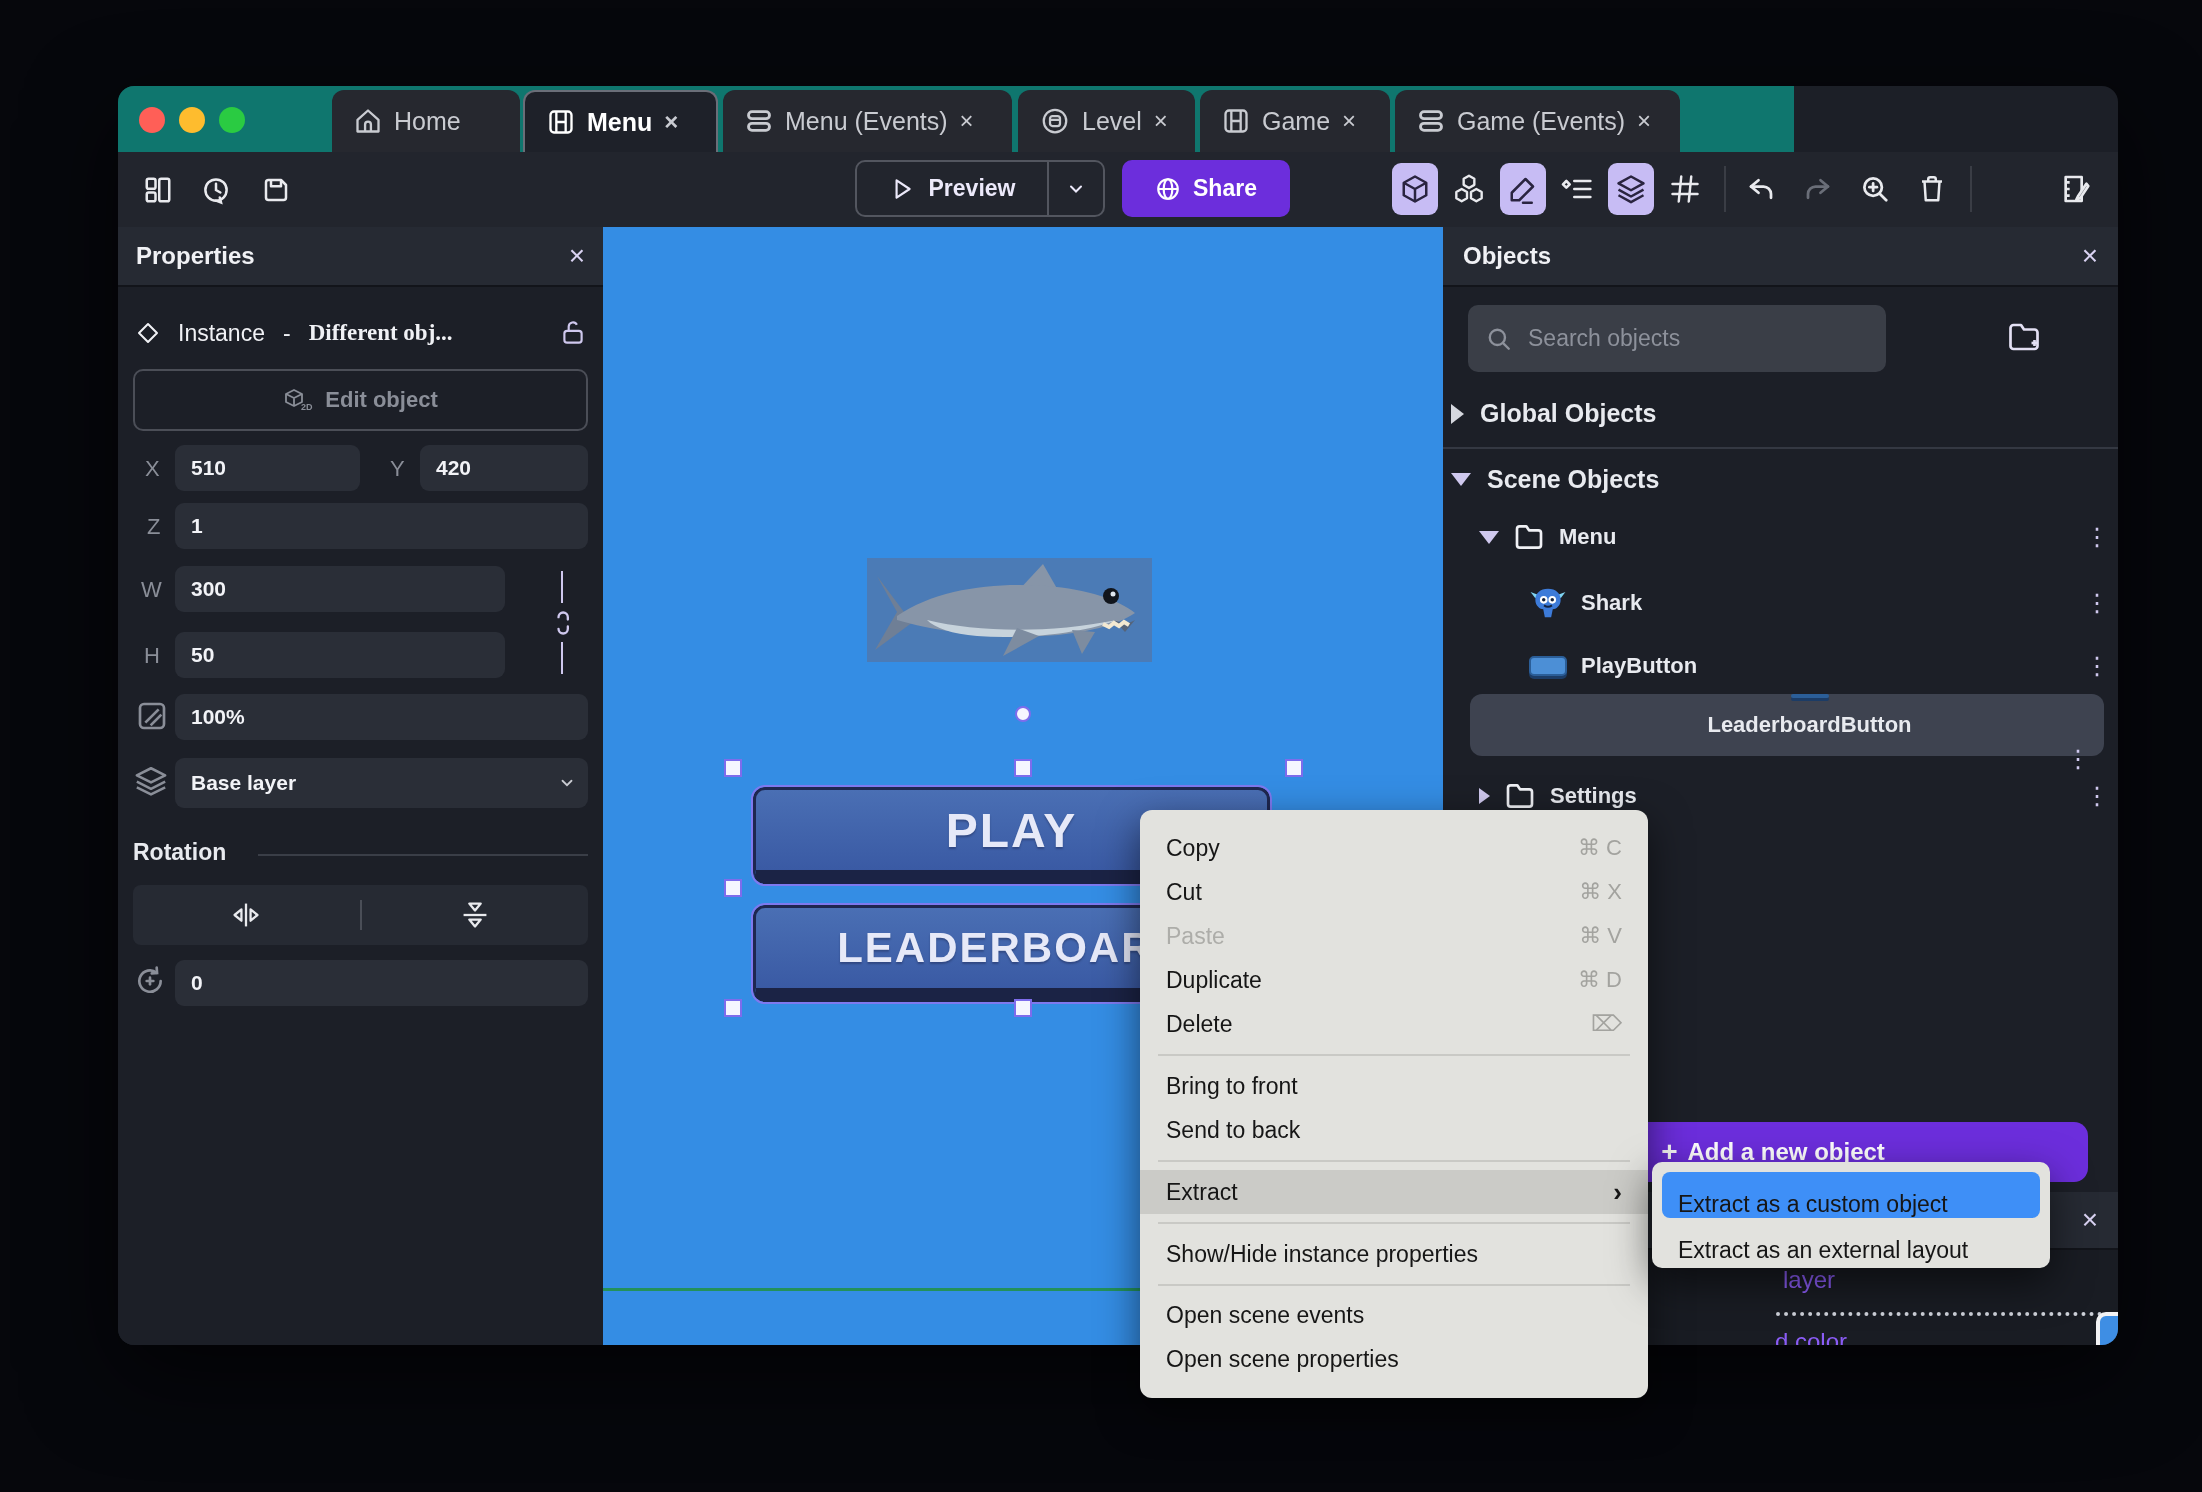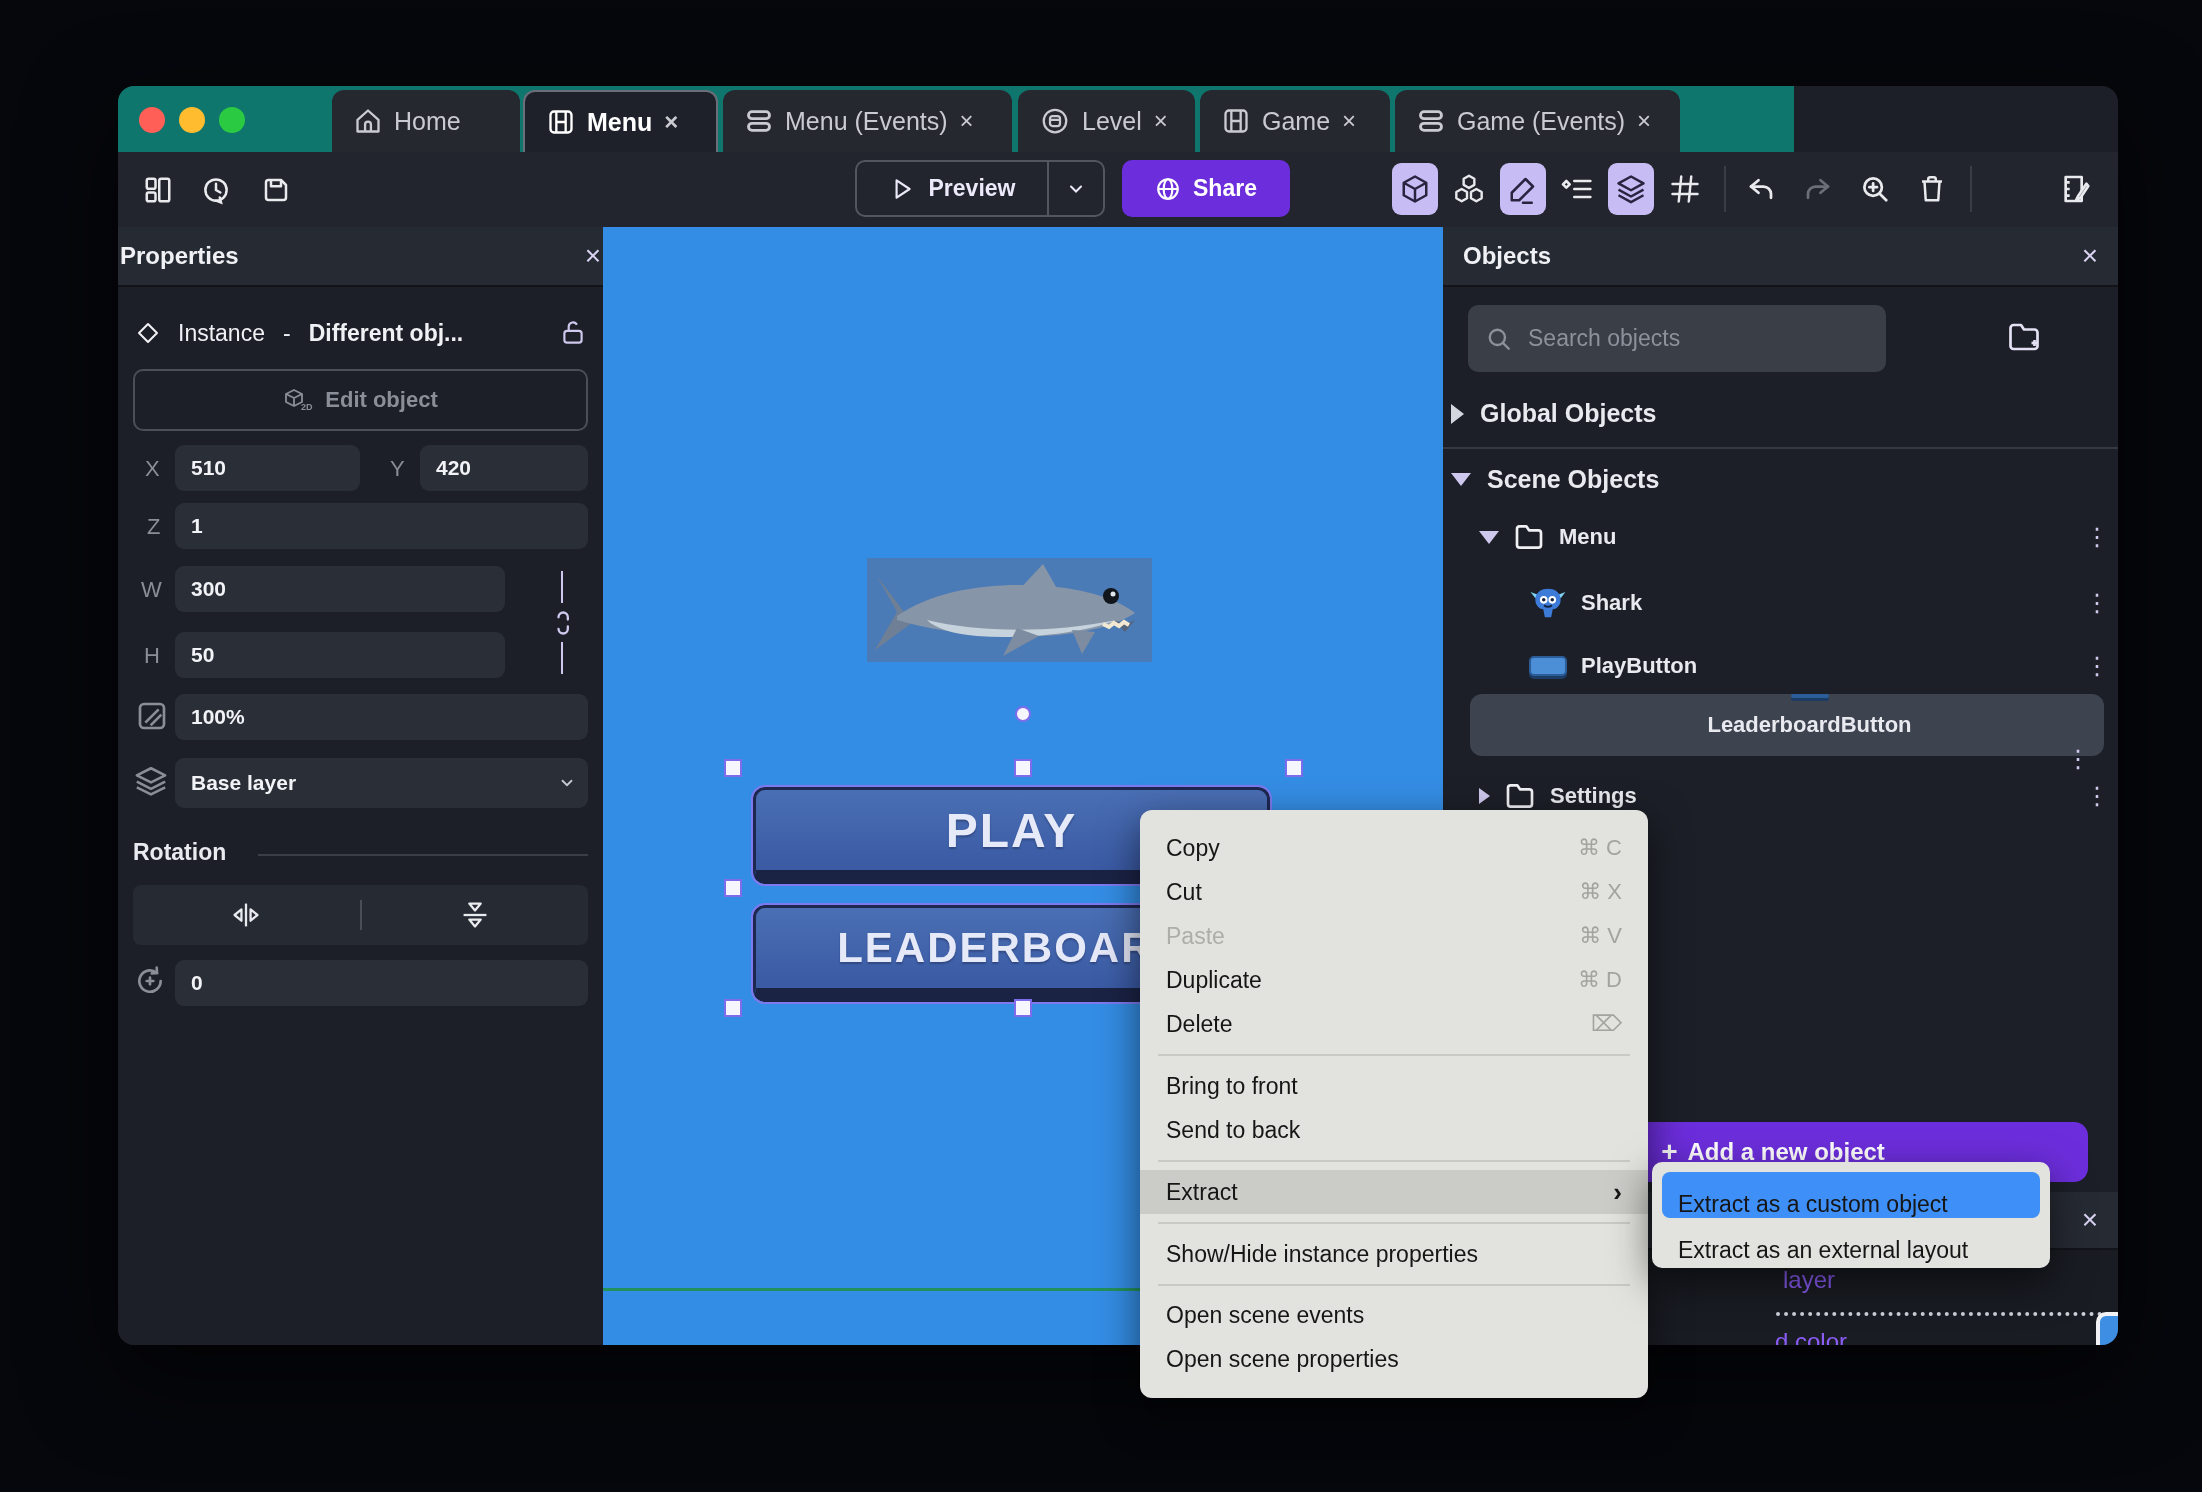--- a/index.html
+++ b/index.html
@@ -284,34 +284,34 @@
             <path d="M5 3 h12 v18 h-12 z"></path>
             <line x1="5" y1="7" x2="8" y2="7"></line>
             <line x1="5" y1="12" x2="8" y2="12"></line>
             <line x1="5" y1="17" x2="8" y2="17"></line>
             <path d="M20.5 8 l-6 9 -1.5 3 3-1.2 6-9 Z" fill="#22252d"></path>
           </svg>
       </div>
     </div>
 
     <div class="abs" style="left:0;top:141px;width:485px;height:1118px;background:#1c1f27;">
-      <div class="abs panelhead" style="left:0;top:0;width:485px;height:60px;padding:0 2px;justify-content:space-between;">
+      <div class="abs panelhead" style="left:0;top:0;width:485px;height:60px;padding:0 18px;justify-content:space-between;">
         <span class="ptitle">Properties</span>
         <span class="closex">×</span>
       </div>
 
       <div class="abs" style="left:18px;top:86px;width:450px;height:40px;display:flex;align-items:center;gap:18px;">
         <span>
           <svg width="24" height="24" viewBox="0 0 24 24" fill="none" stroke="#f0f1f5" stroke-width="2" stroke-linejoin="round">
               <path d="M12 3 L21 12 L12 21 L3 12 Z"></path>
             </svg>
         </span>
         <span style="color:#f0f1f5;font-size:23px;">Instance</span>
         <span style="color:#f0f1f5;font-size:23px;">-</span>
-        <span style="color:#f0f1f5;font-size:23px;font-weight:bold;">Different obj...</span>
+        <span style="color:#f0f1f5;font-size:23px;font-weight:bold;font-family:Liberation Serif, serif;">Different obj...</span>
         <span style="margin-left:auto;">
           <svg width="26" height="28" viewBox="0 0 24 26" fill="none" stroke="#cfc8ee" stroke-width="2" stroke-linejoin="round">
               <rect x="4" y="11" width="16" height="11" rx="2.5"></rect>
               <path d="M8 11 V7 a4 4 0 0 1 7.6-1.6"></path>
             </svg>
         </span>
       </div>
 
       <button class="abs ghostbtn" style="left:15px;top:142px;width:455px;height:62px;">
         <span>

